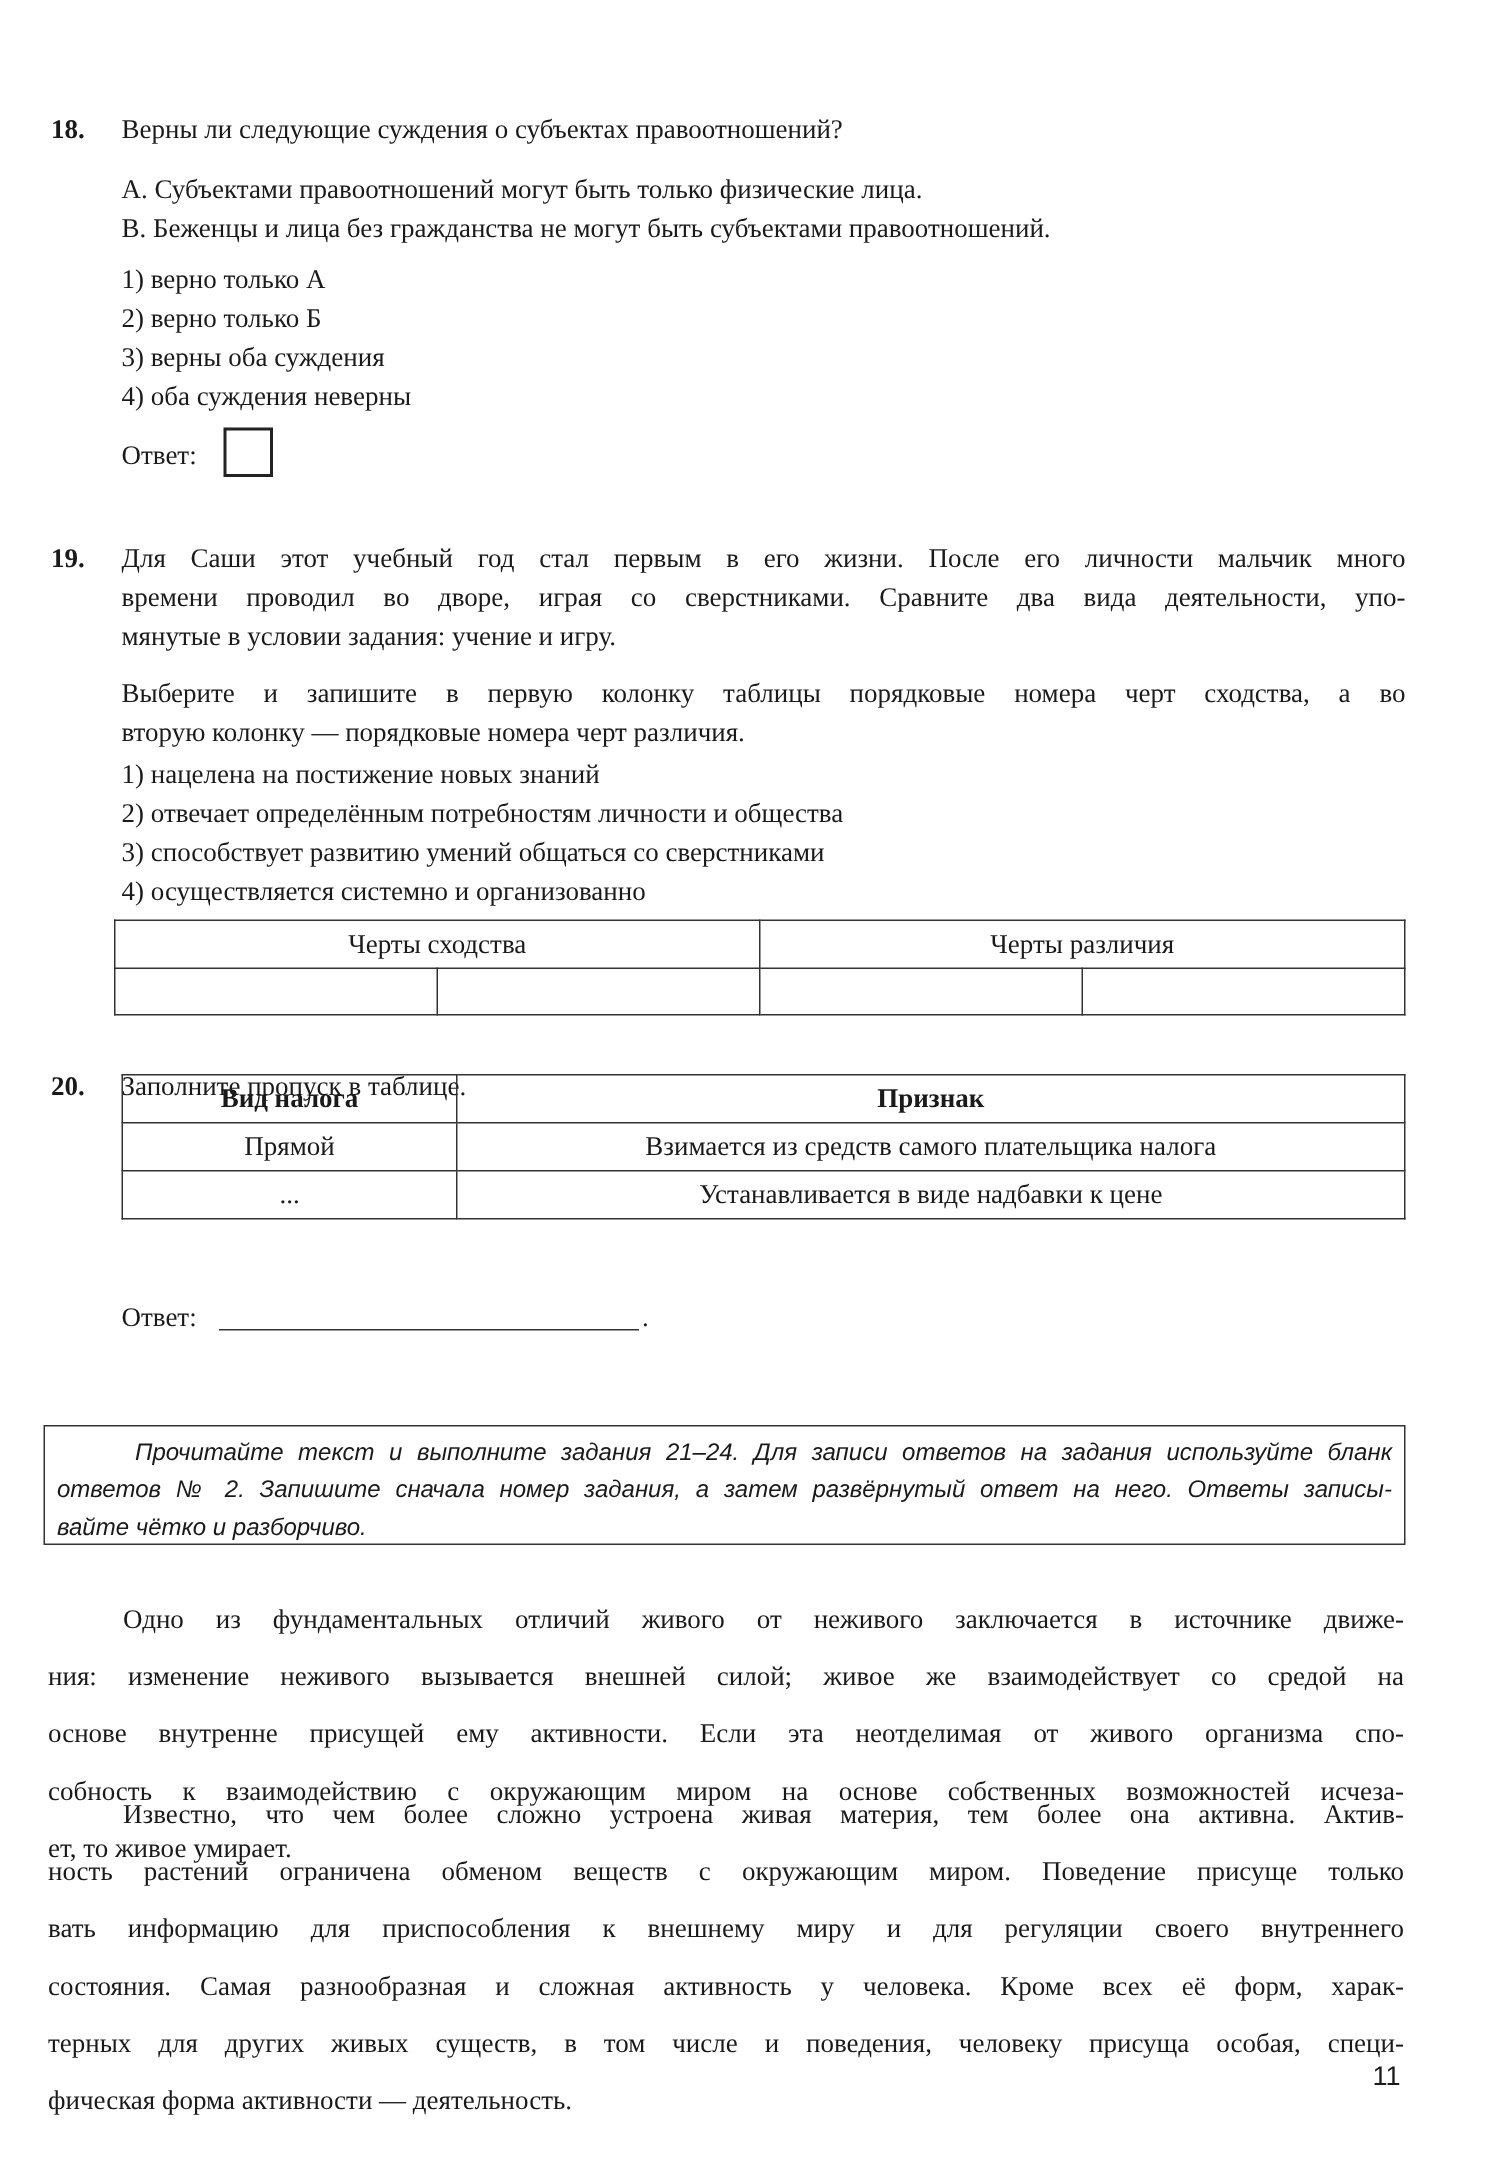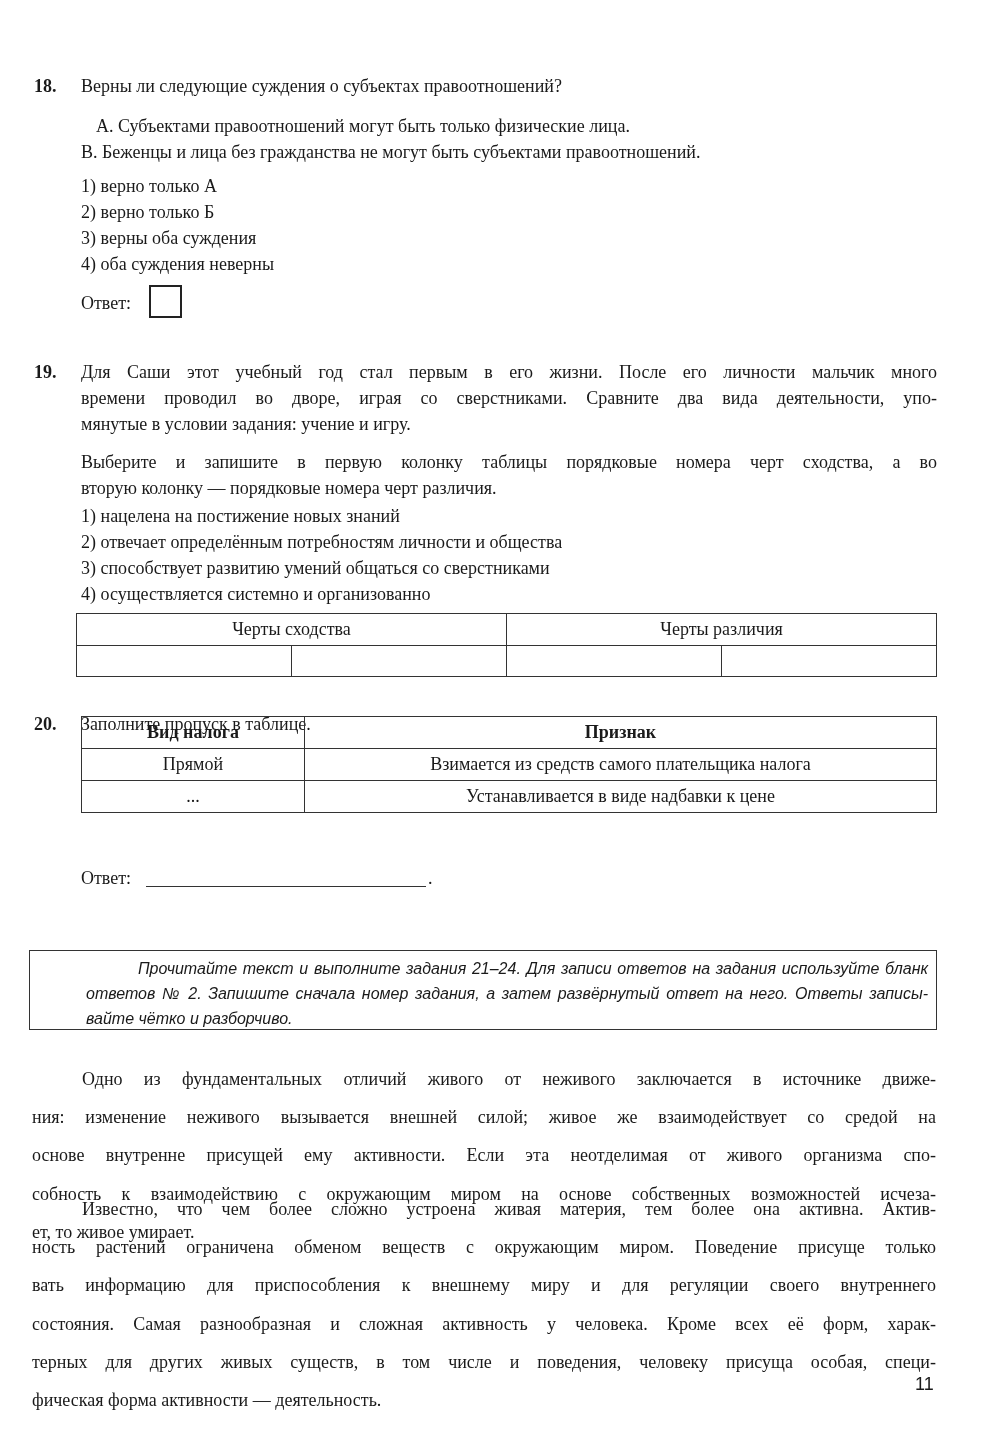--- a/index.html
+++ b/index.html
@@ -17,33 +17,33 @@
   }
   table { border-collapse: collapse; position: absolute; font-size: 18px; }
   td, th { border: 1.5px solid #333; text-align: center; padding: 0; }
   th { font-weight: bold; }
   .notice {
     position: absolute; left: 29px; top: 950px; width: 908px; height: 80px;
     border: 1.5px solid #333; box-sizing: border-box;
     font-family: "Liberation Sans", "DejaVu Sans", sans-serif; font-style: italic;
     font-size: 16px; line-height: 25px; padding: 5px 8px 0 8px;
   }
-  .notice .nl { display: block; white-space: nowrap; margin-left: 48px; }
+  .notice .nl { display: block; white-space: nowrap; }
   .para { position: absolute; left: 32px; width: 904px; font-size: 18px; line-height: 26.2px; }
   .para .pl { display: block; white-space: nowrap; text-align: justify; text-align-last: justify; margin-top: 12px; }
   .para .pl.last { text-align-last: left; }
   .page-num { position: absolute; left: 915px; top: 1374px; font-size: 18px; font-family: "Liberation Sans", sans-serif; }
 </style>
 </head>
 <body>
 
 <div>
   <span class="qnum" style="top:76px;">18.</span>
   <span class="line" style="left:81px; top:74px;">Верны ли следующие суждения о субъектах правоотношений?</span>
-  <span class="line" style="left:96px; top:114px;">А. Субъектами правоотношений могут быть только физические лица.</span>
+  <span class="line" style="left:81px; top:114px;">А. Субъектами правоотношений могут быть только физические лица.</span>
   <span class="line" style="left:81px; top:140px;">В. Беженцы и лица без гражданства не могут быть субъектами правоотношений.</span>
   <span class="line" style="left:81px; top:174px;">1)  верно только А</span>
   <span class="line" style="left:81px; top:200px;">2)  верно только Б</span>
   <span class="line" style="left:81px; top:226px;">3)  верны оба суждения</span>
   <span class="line" style="left:81px; top:252px;">4)  оба суждения неверны</span>
   <span class="line" style="left:81px; top:291px;">Ответ:</span>
   <div class="answer-box" style="left:149px; top:285px;"></div>
 </div>
 
 <div>

